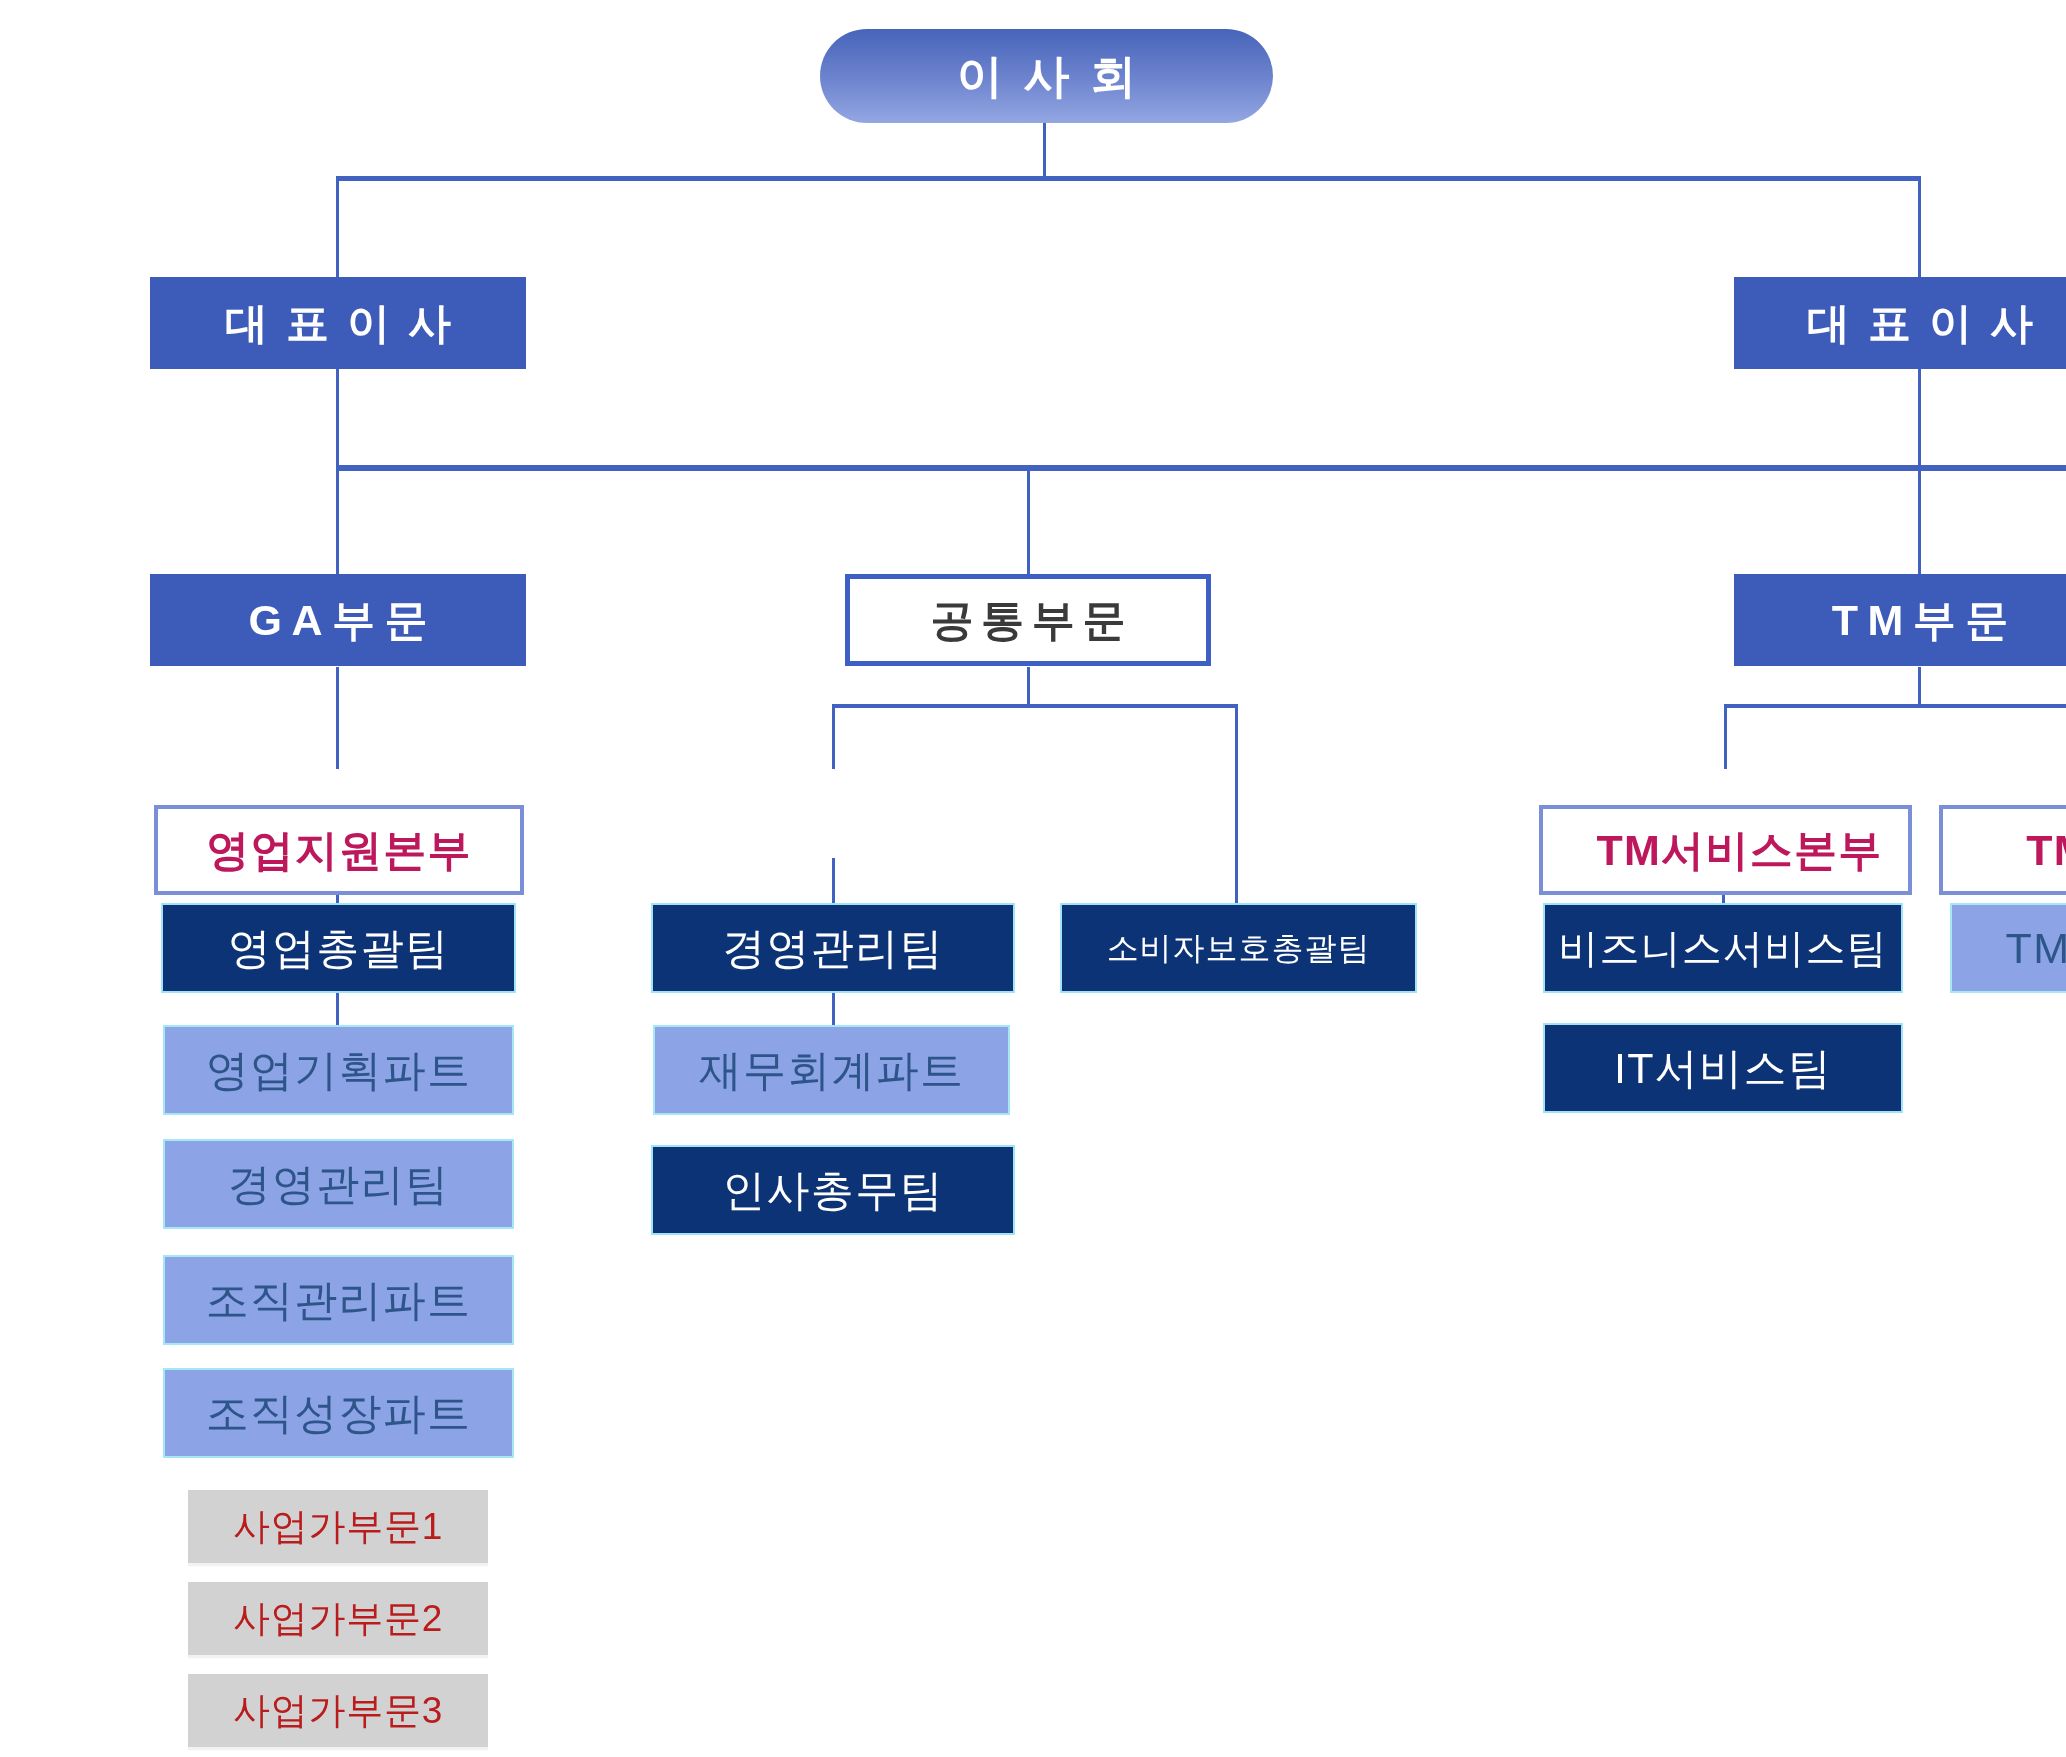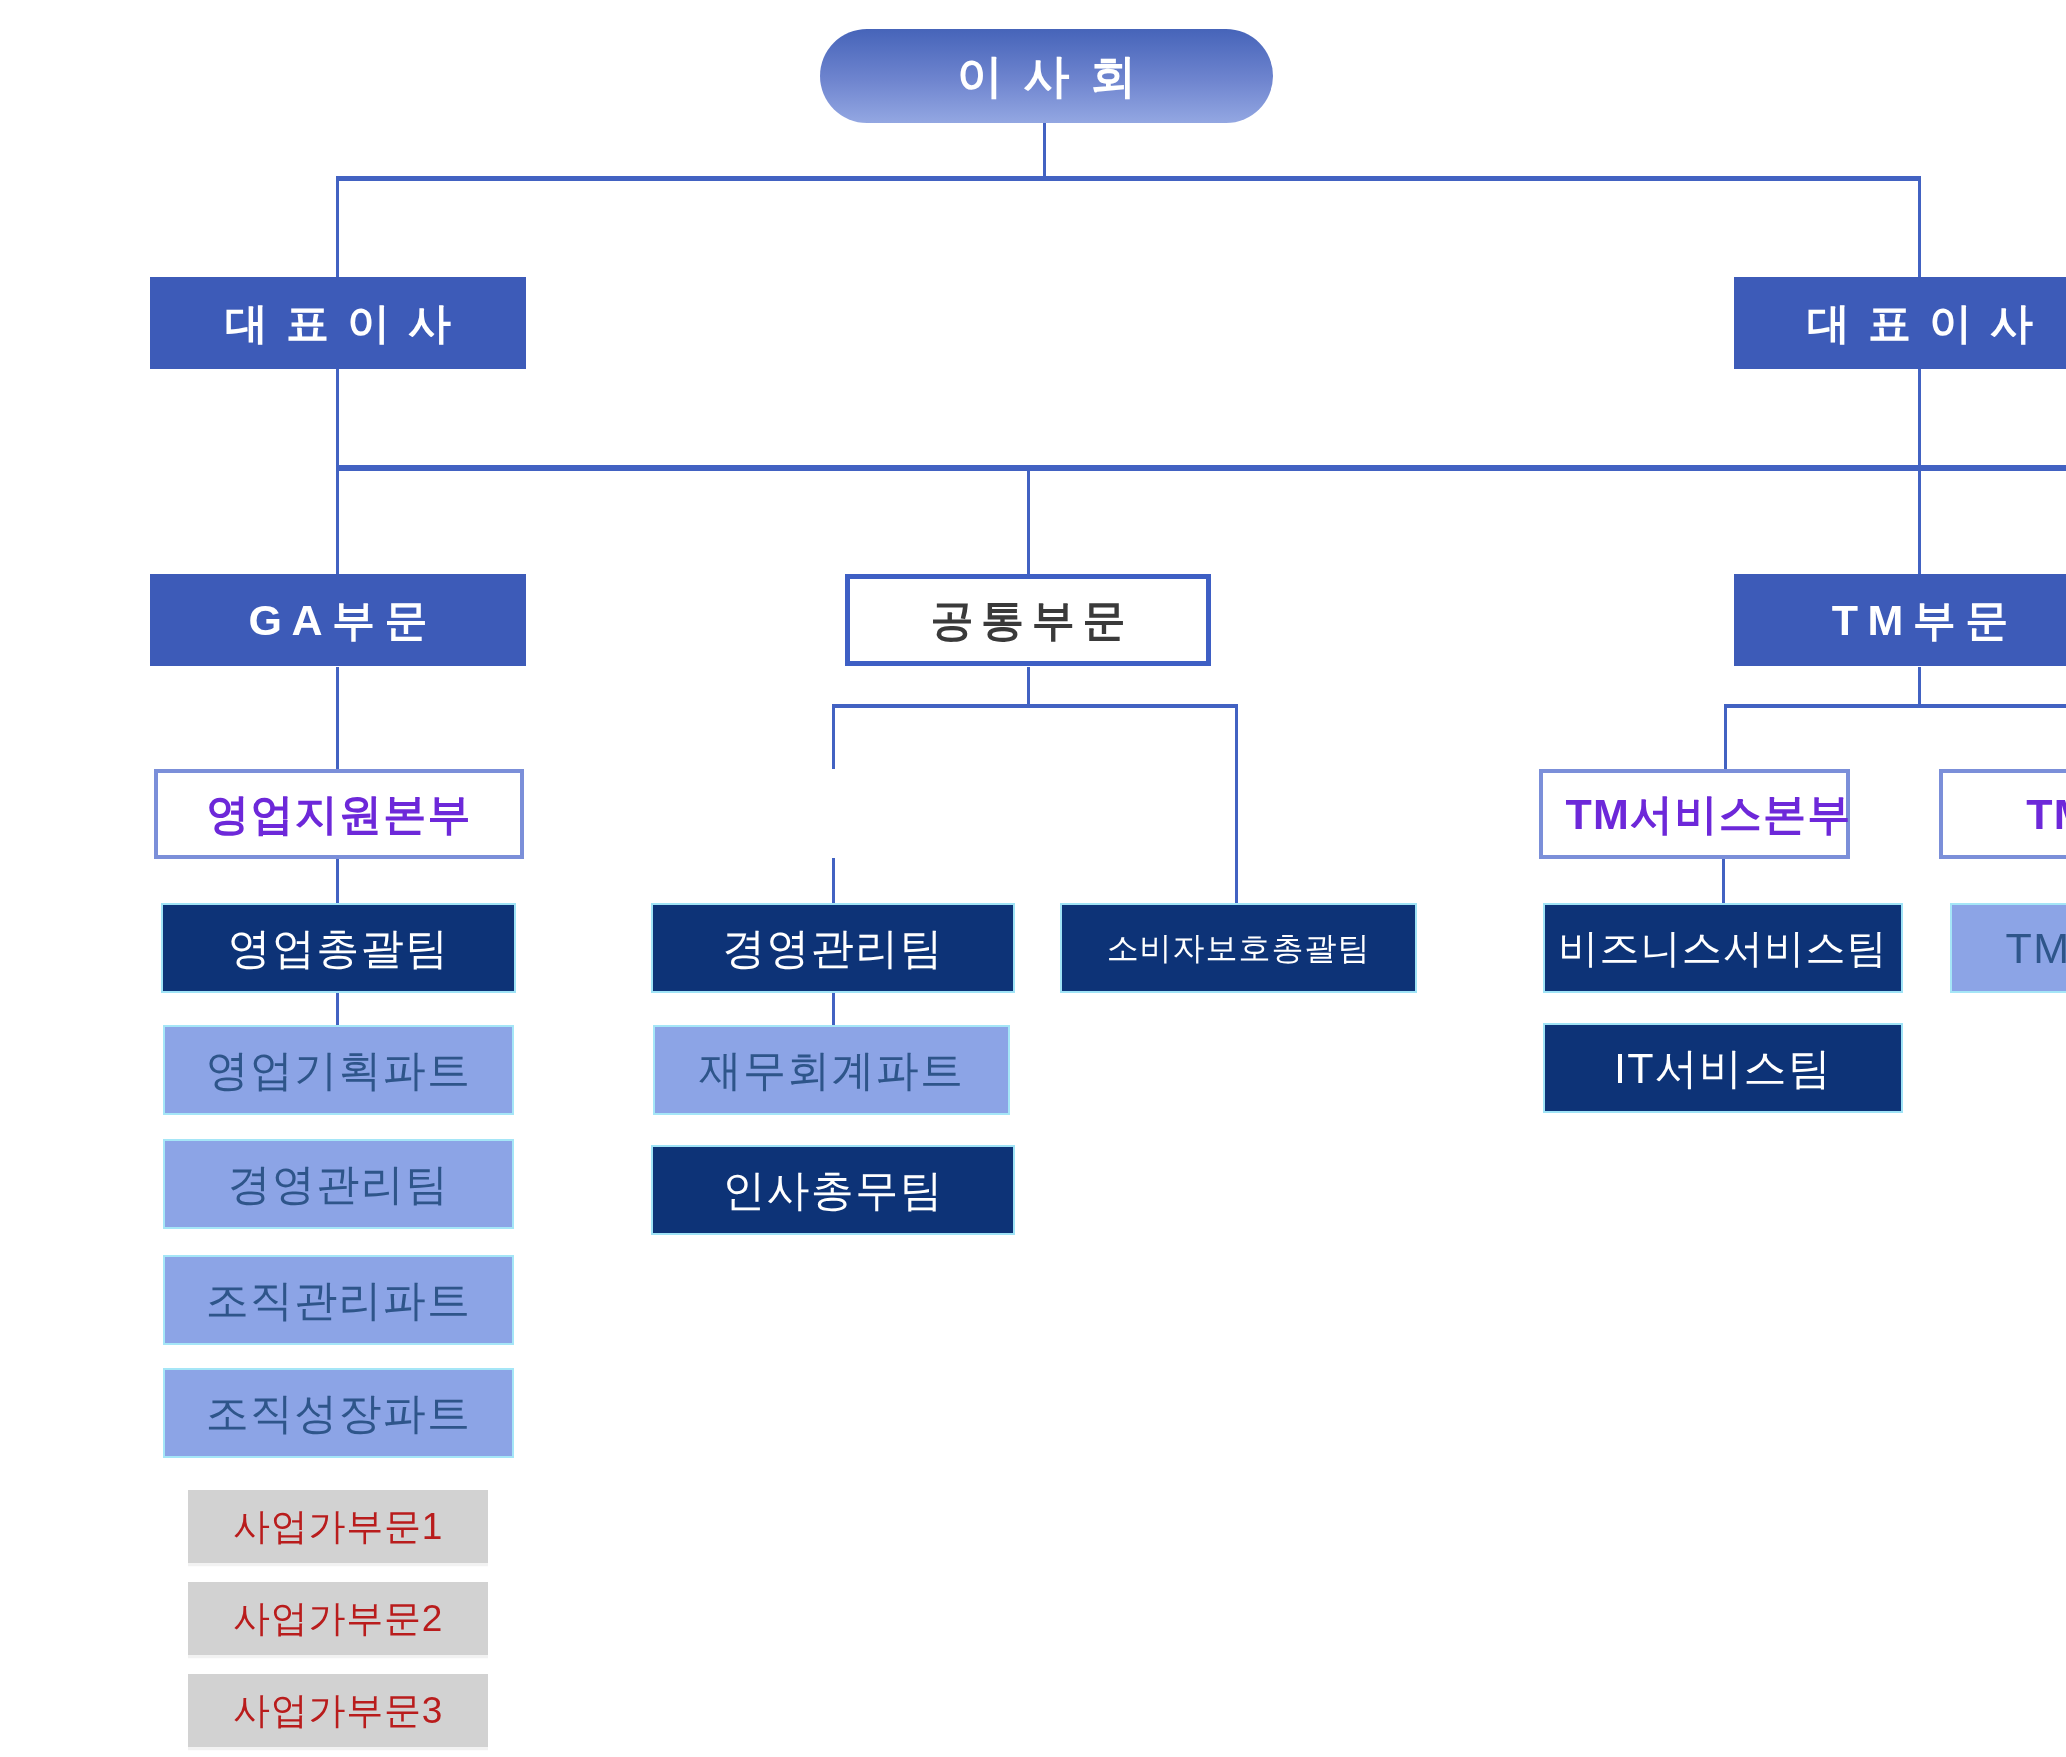--- a/index.html
+++ b/index.html
@@ -42,23 +42,24 @@
     background:#ffffff;
     border:5.8px solid #3E5FC4;
     color:#3A3A3A;
     font-weight:bold;
     letter-spacing:.18em;
     text-indent:.18em;
   }
   .outline-light{
     background:#ffffff;
     border:4.1px solid #7B8FD9;
-    color:#6d28d9;
+    color:#be185d;
     font-weight:bold;
     letter-spacing:.03em;
+    margin-top:36px;
   }
   .dark{
     background:#0D3377;
     border:2.5px solid #9FE3F6;
     color:#ffffff;
     font-weight:normal;
     letter-spacing:.03em;
   }
   .light{
     background:#8CA4E6;
@@ -110,21 +111,21 @@
   <div class="node pill" style="left:820px;top:29px;width:453px;height:94px;">이사회</div>
 
   <div class="node solid" style="left:150px;top:277px;width:376px;height:92px;">대표이사</div>
   <div class="node solid" style="left:1734px;top:277px;width:372px;height:92px;">대표이사</div>
 
   <div class="node solid" style="left:150px;top:574px;width:376px;height:92px;letter-spacing:.22em;text-indent:.22em;">GA부문</div>
   <div class="node outline-strong" style="left:845px;top:574px;width:366px;height:92px;">공통부문</div>
   <div class="node solid" style="left:1734px;top:574px;width:372px;height:92px;letter-spacing:.22em;text-indent:.22em;">TM부문</div>
 
   <div class="node outline-light" style="left:154px;top:769px;width:370px;height:90px;">영업지원본부</div>
-  <div class="node outline-light" style="left:1539px;top:769px;width:311px;height:90px;padding-left:28px;">TM서비스본부</div>
+  <div class="node outline-light" style="left:1539px;top:769px;width:373px;height:90px;padding-left:28px;">TM서비스본부</div>
   <div class="node outline-light" style="left:1939px;top:769px;width:372px;height:90px;">TM지원팀</div>
 
   <div class="node dark" style="left:161px;top:903px;width:355px;height:90px;">영업총괄팀</div>
   <div class="node dark" style="left:651px;top:903px;width:364px;height:90px;">경영관리팀</div>
   <div class="node dark" style="left:1060px;top:903px;width:357px;height:90px;font-size:32px;">소비자보호총괄팀</div>
   <div class="node dark" style="left:1543px;top:903px;width:360px;height:90px;font-size:40px;">비즈니스서비스팀</div>
   <div class="node light" style="left:1950px;top:903px;width:353px;height:90px;">TM교육파트</div>
 
   <div class="node light" style="left:163px;top:1025px;width:351px;height:90px;">영업기획파트</div>
   <div class="node light" style="left:163px;top:1139px;width:351px;height:90px;">경영관리팀</div>

